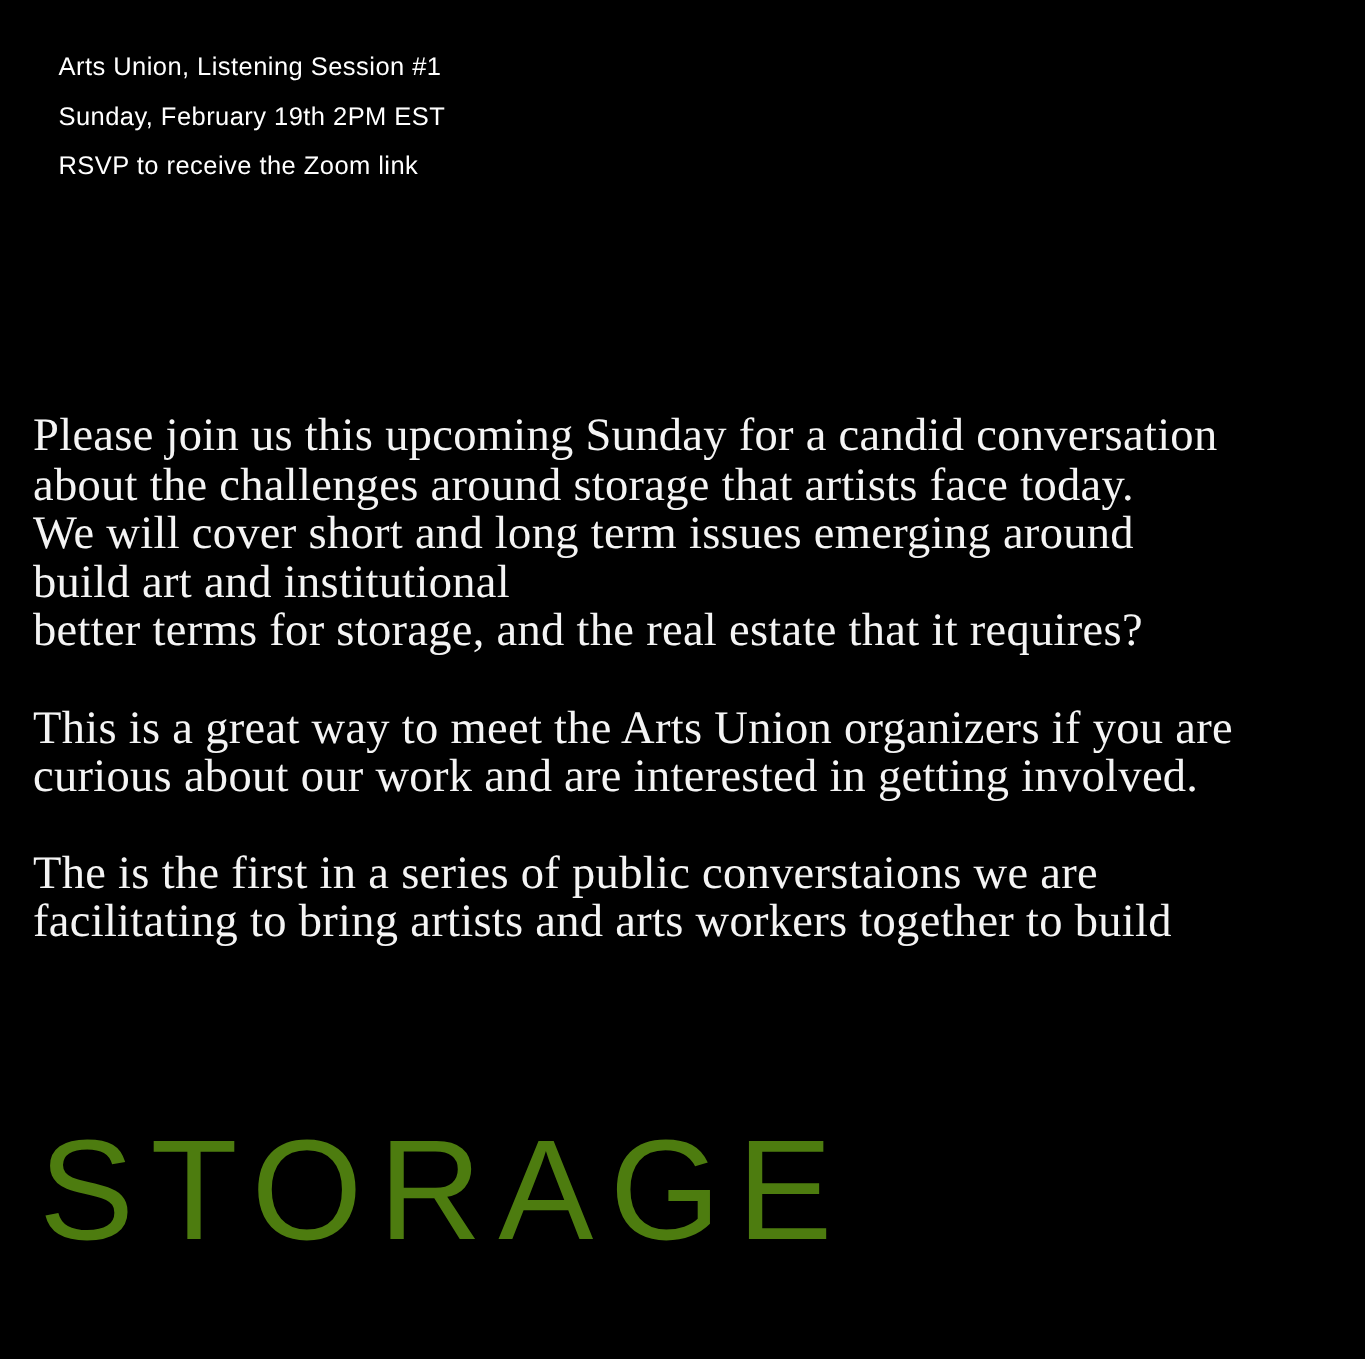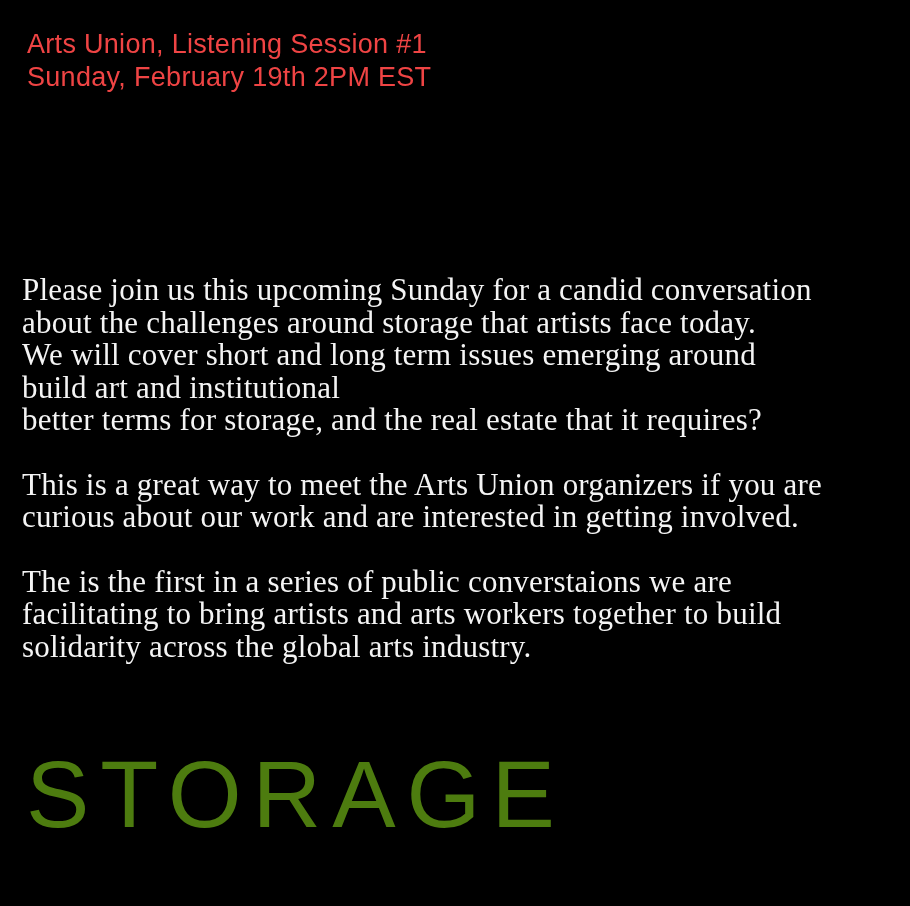--- a/index.html
+++ b/index.html
@@ -25,26 +25,27 @@
   
   .event-header {
     position: absolute;
     left: 27px;
     top: 28px;
     width: 860px;
   }
   .event-header .hline {
     display: block;
     font-family: "Liberation Sans", sans-serif;
-    font-size: 27px;
+    font-size: 17px;
     font-weight: 400;
     line-height: 33px;
     letter-spacing: 0.3px;
-    color: #ef4444;
+    color: #ffffff;
     white-space: pre;
+    margin-left: 12px;
   }
 
   
   .body-copy {
     position: absolute;
     left: 22px;
     top: 274px;
     width: 880px;
   }
   .para {
@@ -77,40 +78,40 @@
   }
 </style>
 </head>
 <body>
 
 <div class="poster">
 
   <div class="event-header">
     <span class="hline">Arts Union, Listening Session #1</span>
     <span class="hline">Sunday, February 19th 2PM EST</span>
+    <span class="hline">RSVP to receive the Zoom link</span>
   </div>
 
   <div class="body-copy">
 
     <p class="para">
       <span class="bline">Please join us this upcoming Sunday for a candid conversation</span>
       <span class="bline">about the challenges around storage that artists face today.</span>
       <span class="bline">We will cover short and long term issues emerging around</span>
       <span class="bline">build art and institutional</span>
       <span class="bline">better terms for storage, and the real estate that it requires?</span>
     </p>
 
     <p class="para">
       <span class="bline">This is a great way to meet the Arts Union organizers if you are</span>
       <span class="bline">curious about our work and are interested in getting involved.</span>
     </p>
 
     <p class="para">
       <span class="bline">The is the first in a series of public converstaions we are</span>
       <span class="bline">facilitating to bring artists and arts workers together to build</span>
-      <span class="bline">solidarity across the global arts industry.</span>
     </p>
 
   </div>
 
   <div class="wordmark">STORAGE</div>
 
 </div>
 
 </body></html>

